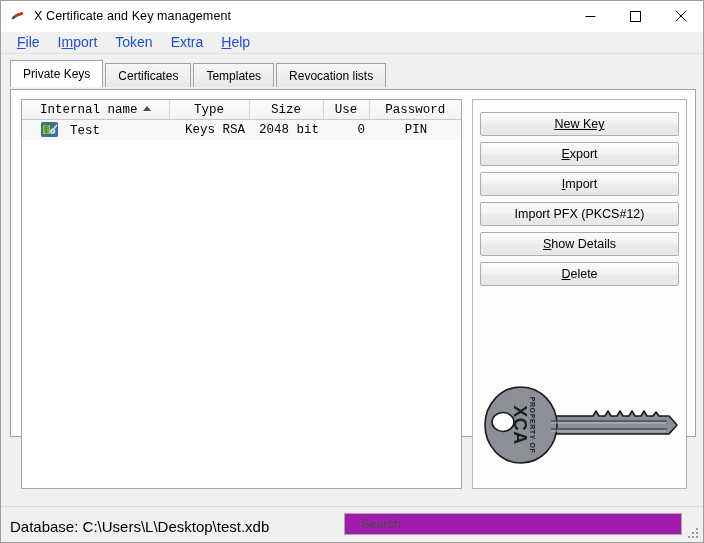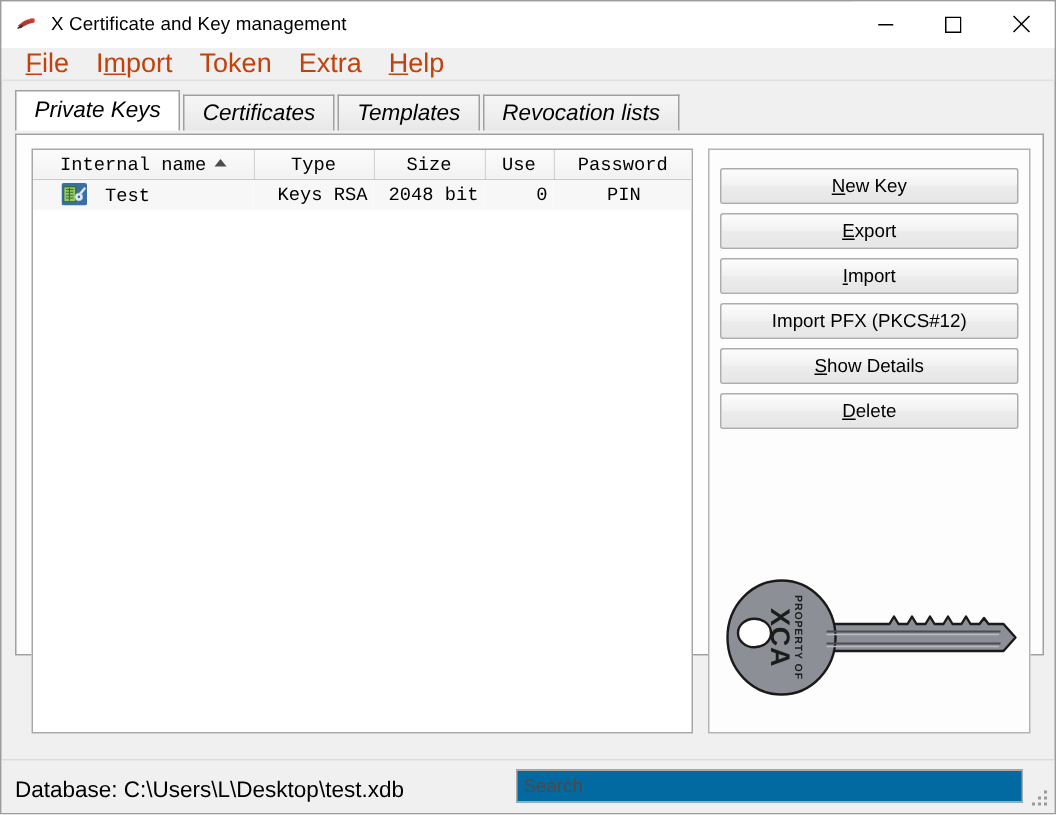--- a/index.html
+++ b/index.html
@@ -64,51 +64,50 @@
   
   #menu-bar {
     height: 21px;
     background: #f0f0f0;
     display: flex;
     align-items: center;
     padding-left: 7px;
     border-bottom: 1px solid #dfdfdf;
   }
   .menu-item {
-    font-size: 18px;
-    color: #c2410c;
+    font-size: 14px;
+    color: #1d4ed8;
     padding: 1px 9px 2px 9px;
     white-space: nowrap;
   }
   .menu-item u { text-decoration: underline; text-underline-offset: 1px; }
 
   
   #tab-strip {
     position: relative;
     height: 27px;
     margin: 6px 0 0 9px;
     display: flex;
     align-items: flex-end;
     z-index: 3;
   }
   .tab {
     height: 24px;
     line-height: 24px;
     box-sizing: border-box;
     padding: 0 12px;
-    font-size: 15px;
+    font-size: 12px;
     color: #000000;
     background: linear-gradient(to bottom, #f6f6f6 0%, #eeeeee 60%, #e8e8e8 100%);
     border: 1px solid #a0a0a0;
     border-bottom: none;
     margin-right: 2px;
     white-space: nowrap;
     position: relative;
     top: 0px;
-    font-style: italic;
   }
   .tab.selected {
     height: 27px;
     line-height: 26px;
     background: #ffffff;
     border-color: #a0a0a0;
     z-index: 4;
   }
 
   
@@ -211,21 +210,21 @@
     background: linear-gradient(to bottom, #fcfcfc 0%, #f1f1f1 50%, #ececec 51%, #e6e6e6 100%);
     border: 1px solid #adadad;
     border-radius: 2px;
     font-family: "Liberation Sans", sans-serif;
     font-size: 12.5px;
     color: #000000;
     text-align: center;
     line-height: 22px;
     padding: 0;
   }
-  .panel-btn:first-child { margin-top: 12px; }
+  .panel-btn:first-child { margin-top: 12px; text-decoration: underline; }
   .panel-btn u { text-decoration: underline; text-underline-offset: 1px; }
 
   
   #key-graphic {
     position: absolute;
     left: 8px;
     bottom: 10px;
     width: 198px;
     height: 100px;
   }
@@ -249,25 +248,25 @@
     white-space: nowrap;
   }
   #search-input {
     position: absolute;
     left: 343px;
     top: 6px;
     width: 338px;
     height: 22px;
     box-sizing: border-box;
     border: 1px solid #a9a9a9;
-    background: #0369a1;
+    background: #a21caf;
     font-family: "Liberation Sans", sans-serif;
     font-size: 12.5px;
     color: #000000;
-    padding: 0 4px;
+    padding: 0 16px;
     outline: none;
   }
   #search-input::placeholder { color: #4a4a4a; opacity: 1; }
   #resize-grip {
     position: absolute;
     right: 3px;
     bottom: 3px;
     width: 13px;
     height: 13px;
   }

